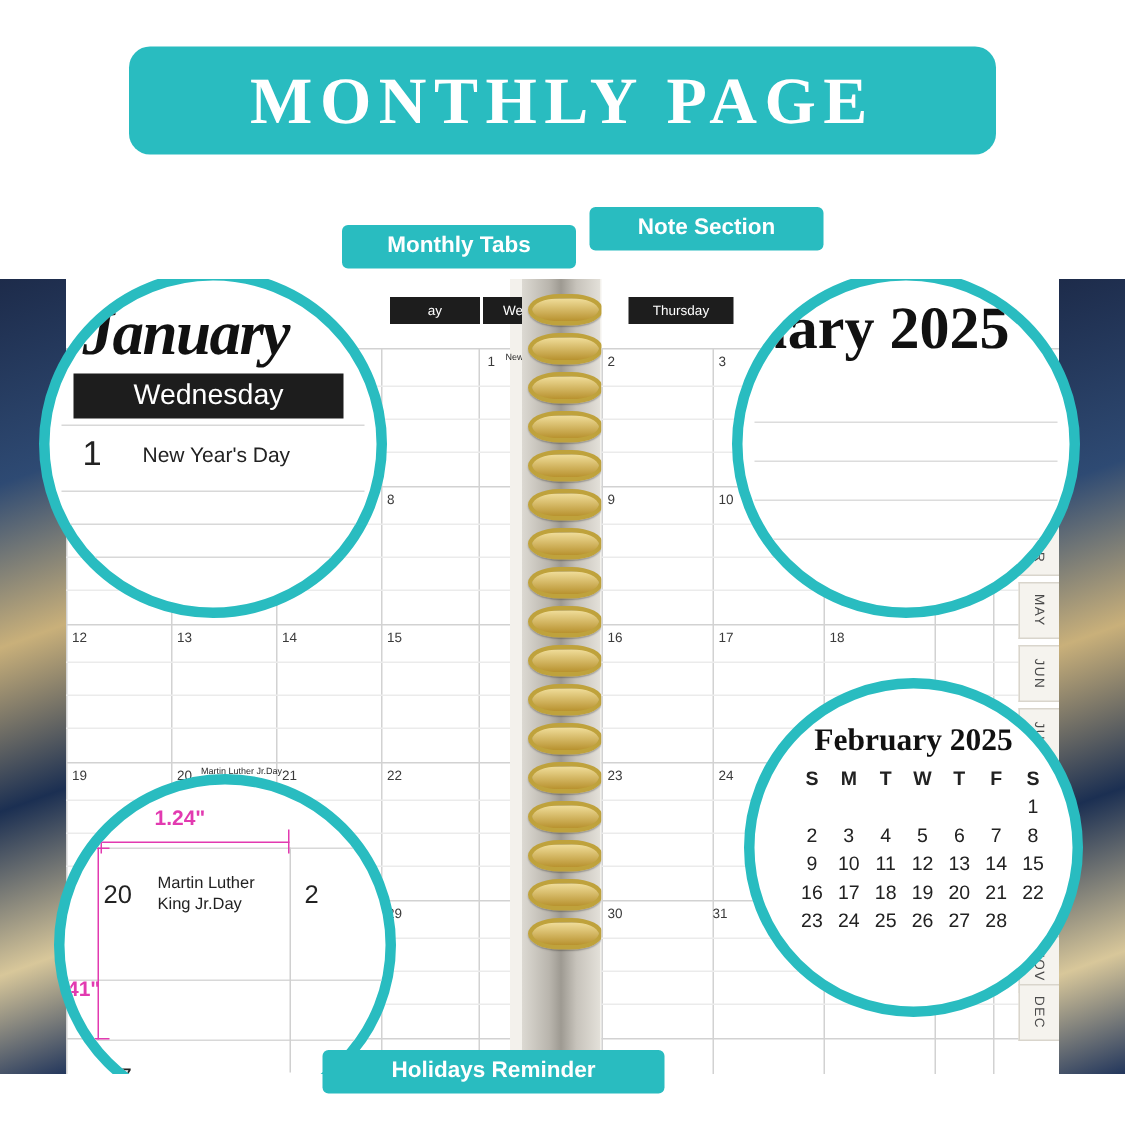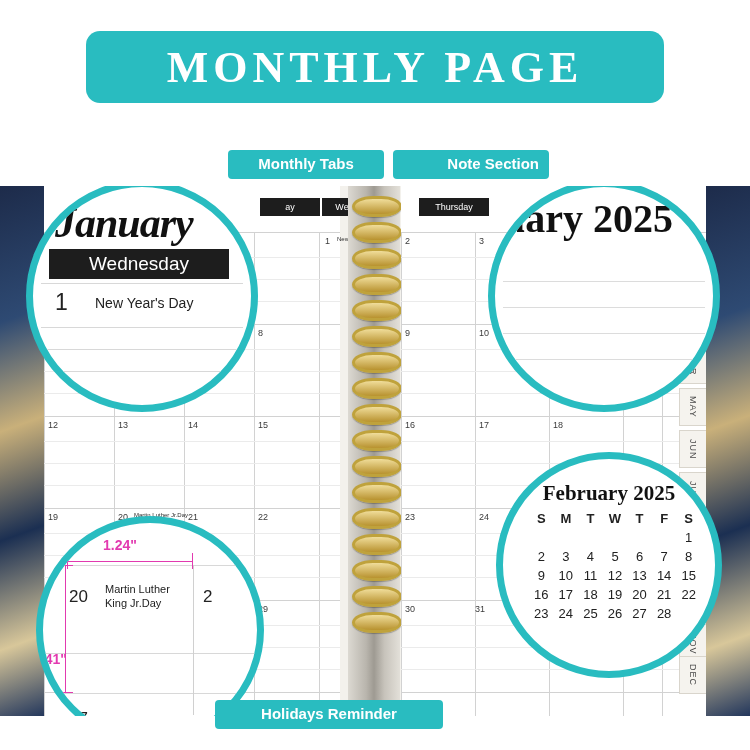--- a/index.html
+++ b/index.html
@@ -383,18 +383,18 @@
       <div class="dimv" style="left:22px;top:42px;height:128px;"></div>
       <div class="tick" style="left:14px;top:42px;width:16px;height:1px;"></div>
       <div class="tick" style="left:14px;top:169px;width:16px;height:1px;"></div>
       <div class="dimtxt" style="left:-10px;top:128px;">1.41"</div>
     </div>
 
   </div>
 
   <div class="label" style="left:228px;top:150px;width:136px;">Monthly Tabs</div>
 
-  <div class="label" style="left:393px;top:150px;width:136px;text-align:right;">Note Section</div>
+  <div class="label" style="left:393px;top:138px;width:136px;">Note Section</div>
 
 
   <div class="label" style="left:215px;top:700px;width:208px;">Holidays Reminder</div>
 
 </div>
 
 </body></html>

